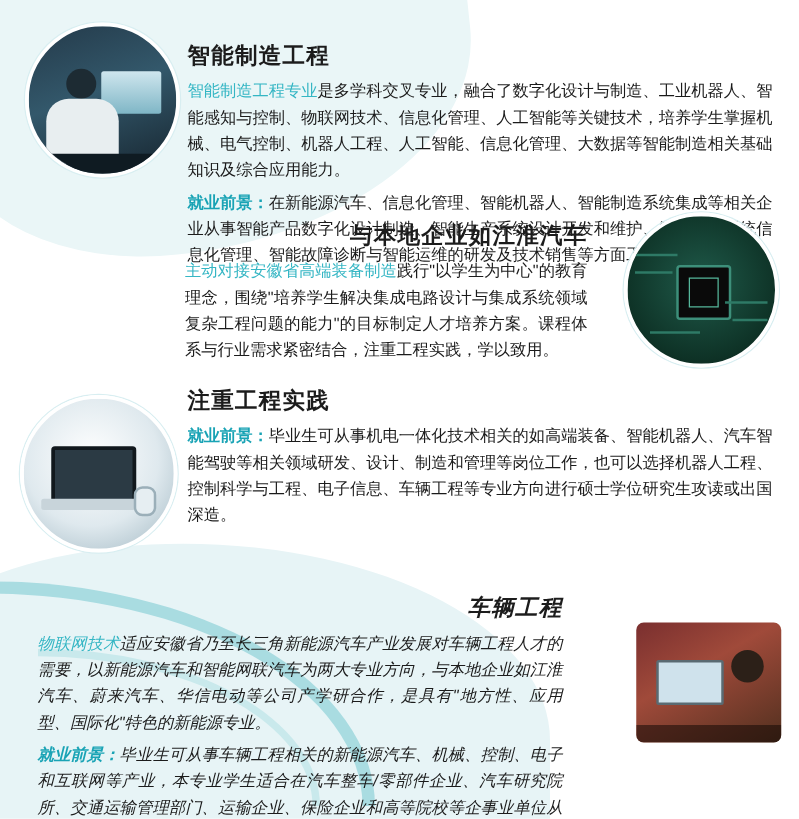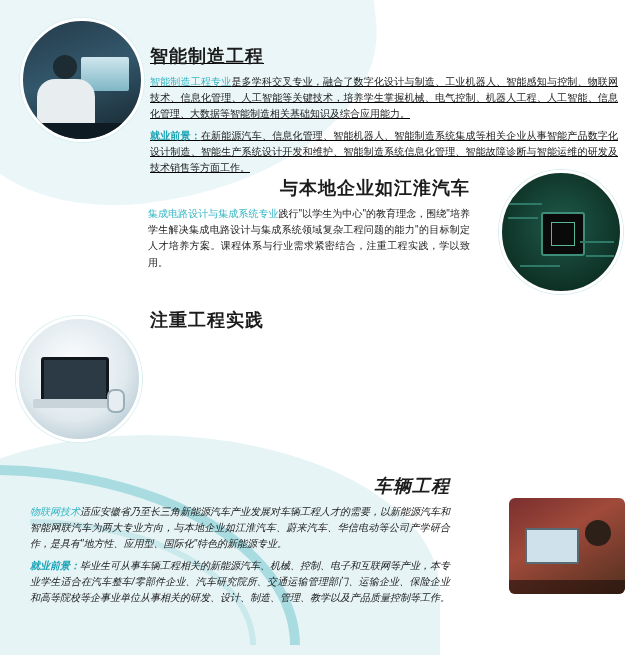--- a/index.html
+++ b/index.html
@@ -71,21 +71,21 @@
   }
   .sec-title {
     font-size: 18px;
     font-weight: bold;
     color: #1c1c1c;
     letter-spacing: 1px;
     margin-bottom: 6px;
   }
   .sec-title.right { text-align: right; }
   .para {
-    font-size: 10px;
+    font-size: 13px;
     line-height: 1.62;
     color: #1b1b1b;
     text-align: justify;
     margin: 0 0 5px 0;
   }
   .lead {
     color: #35b6c4;
   }
   .lead-strong {
     color: #19a3b5;
@@ -178,21 +178,21 @@
   #photo-vehicle .v-person {
     position: absolute; right: 14px; top: 22px; width: 26px; height: 26px;
     border-radius: 50%; background: #2c2018;
   }
   #photo-vehicle .v-bar {
     position: absolute; left: 0; bottom: 0; width: 100%; height: 14px;
     background: rgba(20,10,6,.55);
   }
 
   
-  #sec-smart-mfg { left: 150px; top: 44px; width: 468px; text-decoration: underline; }
+  #sec-smart-mfg { left: 150px; top: 32px; width: 468px; }
   #sec-ic        { left: 148px; top: 176px; width: 322px; }
   #sec-mech      { left: 150px; top: 308px; width: 468px; }
   #sec-vehicle   { left: 30px;  top: 474px; width: 420px; font-style: italic; }
 </style>
 </head>
 <body>
 
 <div class="bg-wave-top"></div>
 <div class="bg-wave-bottom"></div>
 <div class="bg-arc"></div>
@@ -220,32 +220,35 @@
   <div class="trace" style="left:6px;  top:30px;  width:34px;"></div>
   <div class="trace" style="left:6px;  top:44px;  width:30px;"></div>
   <div class="trace" style="right:6px; top:68px;  width:34px;"></div>
   <div class="trace" style="right:6px; top:82px;  width:28px;"></div>
   <div class="trace" style="left:18px; top:92px;  width:40px;"></div>
 </div>
 
 <div class="section" id="sec-ic">
   <div class="sec-title right">与本地企业如江淮汽车</div>
   <p class="para">
-    <span class="lead">集成电路设计与集成系统专业</span><span>践行"以学生为中心"的教育理念，围绕"培养学生解决集成电路设计与集成系统领域复杂工程问题的能力"的目标制定人才培养方案。课程体系与行业需求紧密结合，注重工程实践，学以致用。</span>
+    <span class="lead">主动对接安徽省高端装备制造</span><span>践行"以学生为中心"的教育理念，围绕"培养学生解决集成电路设计与集成系统领域复杂工程问题的能力"的目标制定人才培养方案。课程体系与行业需求紧密结合，注重工程实践，学以致用。</span>
   </p>
 </div>
 
 <div class="photo" id="photo-mech">
   <div class="lap-screen"></div>
   <div class="lap-base"></div>
   <div class="lap-mouse"></div>
 </div>
 
 <div class="section" id="sec-mech">
   <div class="sec-title">注重工程实践</div>
+  <p class="para">
+    <span class="lead-strong">就业前景：</span><span>毕业生可从事机电一体化技术相关的如高端装备、智能机器人、汽车智能驾驶等相关领域研发、设计、制造和管理等岗位工作，也可以选择机器人工程、控制科学与工程、电子信息、车辆工程等专业方向进行硕士学位研究生攻读或出国深造。</span>
+  </p>
 </div>
 
 <div class="photo-rect" id="photo-vehicle">
   <div class="v-screen"></div>
   <div class="v-person"></div>
   <div class="v-bar"></div>
 </div>
 
 <div class="section" id="sec-vehicle">
   <div class="sec-title right">车辆工程</div>

